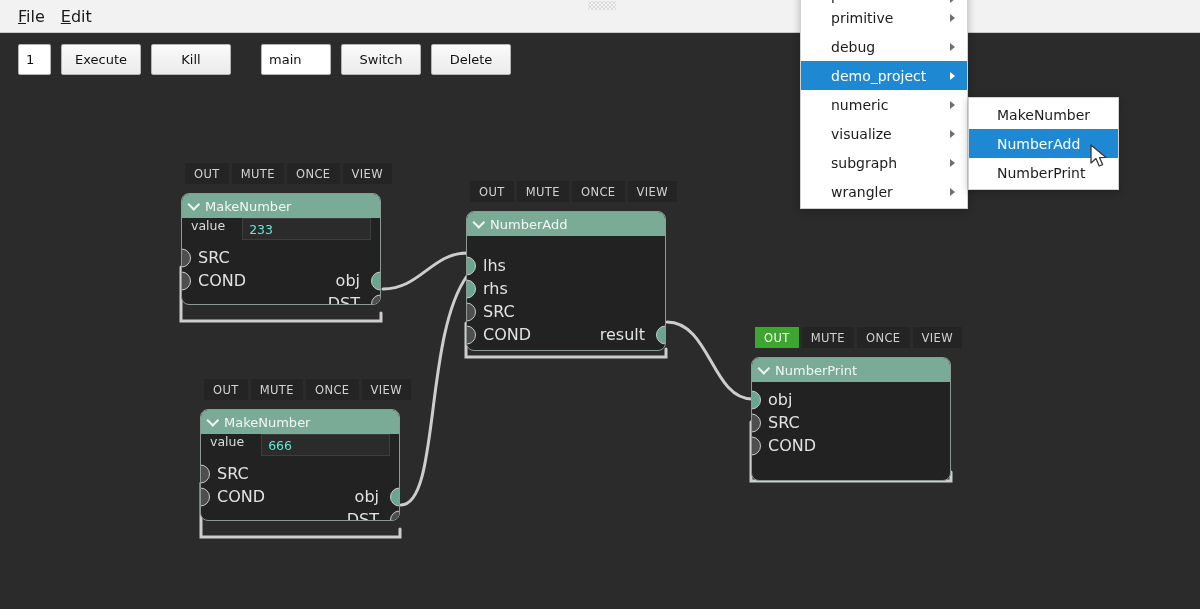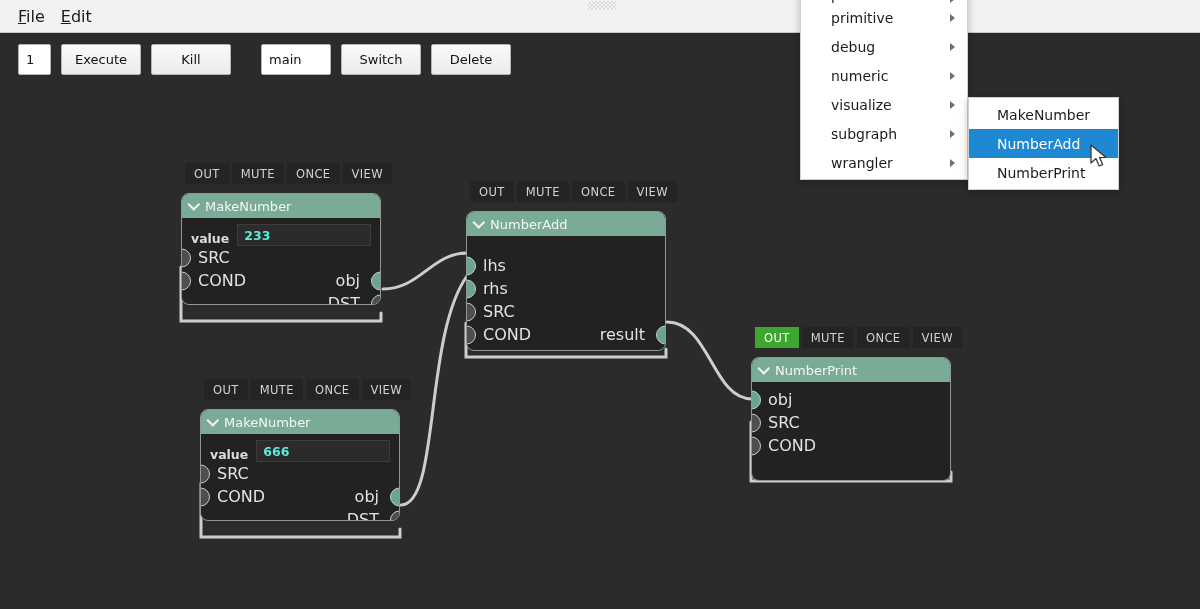--- a/index.html
+++ b/index.html
@@ -116,22 +116,22 @@
   .chev {
     display: inline-block;
     width: 9px; height: 9px;
     border-left: 2px solid #eef4f1;
     border-bottom: 2px solid #eef4f1;
     transform: rotate(-45deg) translate(1px,-2px);
   }
   .node-body { position: relative; }
 
   .param-row {
-    display: flex; align-items: flex-end;
-    height: 28px; padding-left: 9px; gap: 8px; font-weight: bold;
+    display: flex; align-items: flex-start;
+    height: 28px; padding-left: 9px; gap: 17px;
   }
   .param-label { font-size: 12.5px; color: #dcdcdc; }
   .param-field {
     flex: 1; height: 22px; margin-right: 9px;
     background: #2b2b2b;
     border: 1px solid #3d3d3d;
     color: #5eead4; font-size: 12.5px;
     display: flex; align-items: center; padding-left: 6px;
   }
 
@@ -383,20 +383,24 @@
     <span class="ctx-arrow"></span>
   </div>
   <div class="ctx-item">
     <span>primitive</span>
     <span class="ctx-arrow"></span>
   </div>
   <div class="ctx-item">
     <span>debug</span>
     <span class="ctx-arrow"></span>
   </div>
+  <div class="ctx-item sel">
+    <span>demo_project</span>
+    <span class="ctx-arrow"></span>
+  </div>
   <div class="ctx-item">
     <span>numeric</span>
     <span class="ctx-arrow"></span>
   </div>
   <div class="ctx-item">
     <span>visualize</span>
     <span class="ctx-arrow"></span>
   </div>
   <div class="ctx-item">
     <span>subgraph</span>

